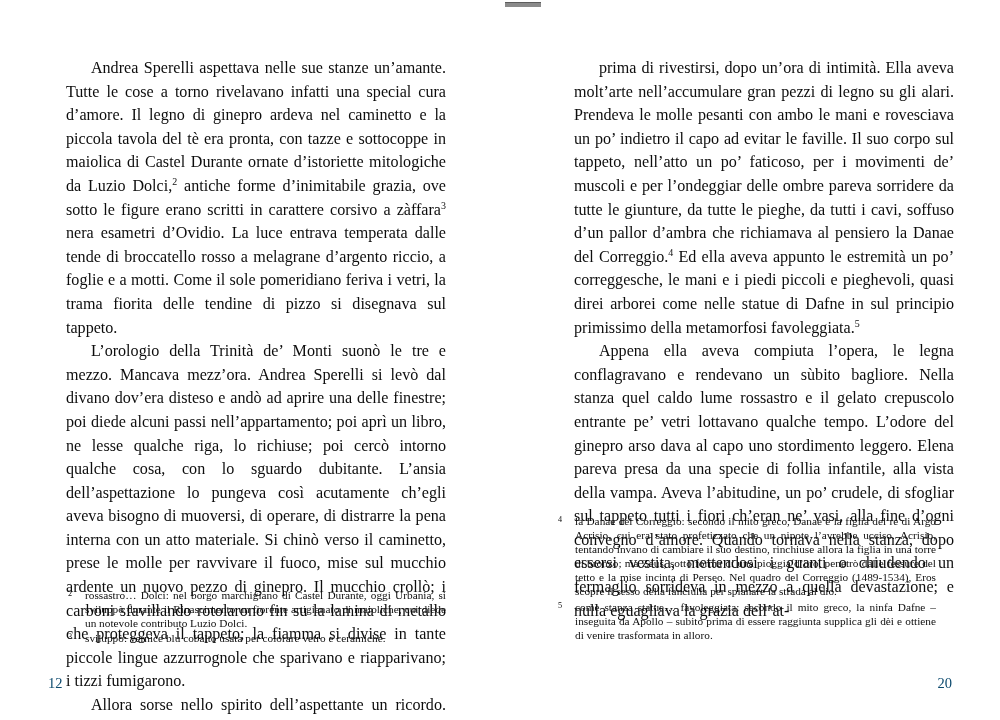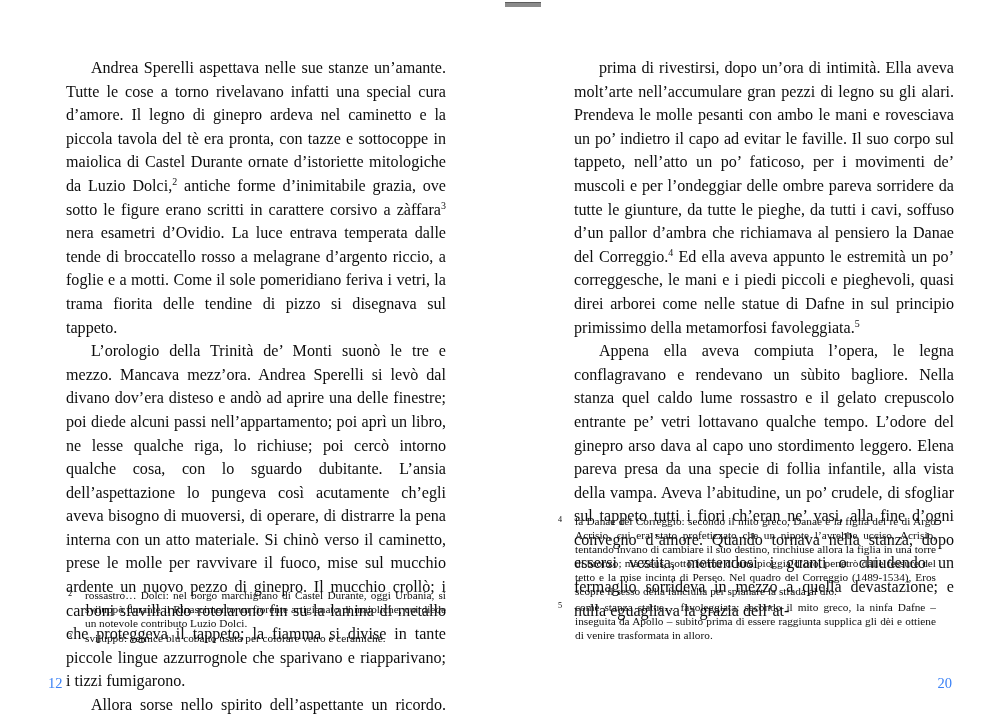--- a/index.html
+++ b/index.html
@@ -83,21 +83,21 @@
     top: -1px;
     font-size: 8.2px;
     vertical-align: super;
   }
   .footnote .fn-lemma {
   }
   .folio {
     position: absolute;
     bottom: 28px;
     font-size: 14.5px;
-    color: #3b82f6;
+    color: #0c4a6e;
   }
   .page-left .folio { left: 48px; }
   .page-right .folio { right: 48px; }
 </style>
 </head>
 <body>
 
 <div class="top-marker"></div>
 
 <div class="spread">

